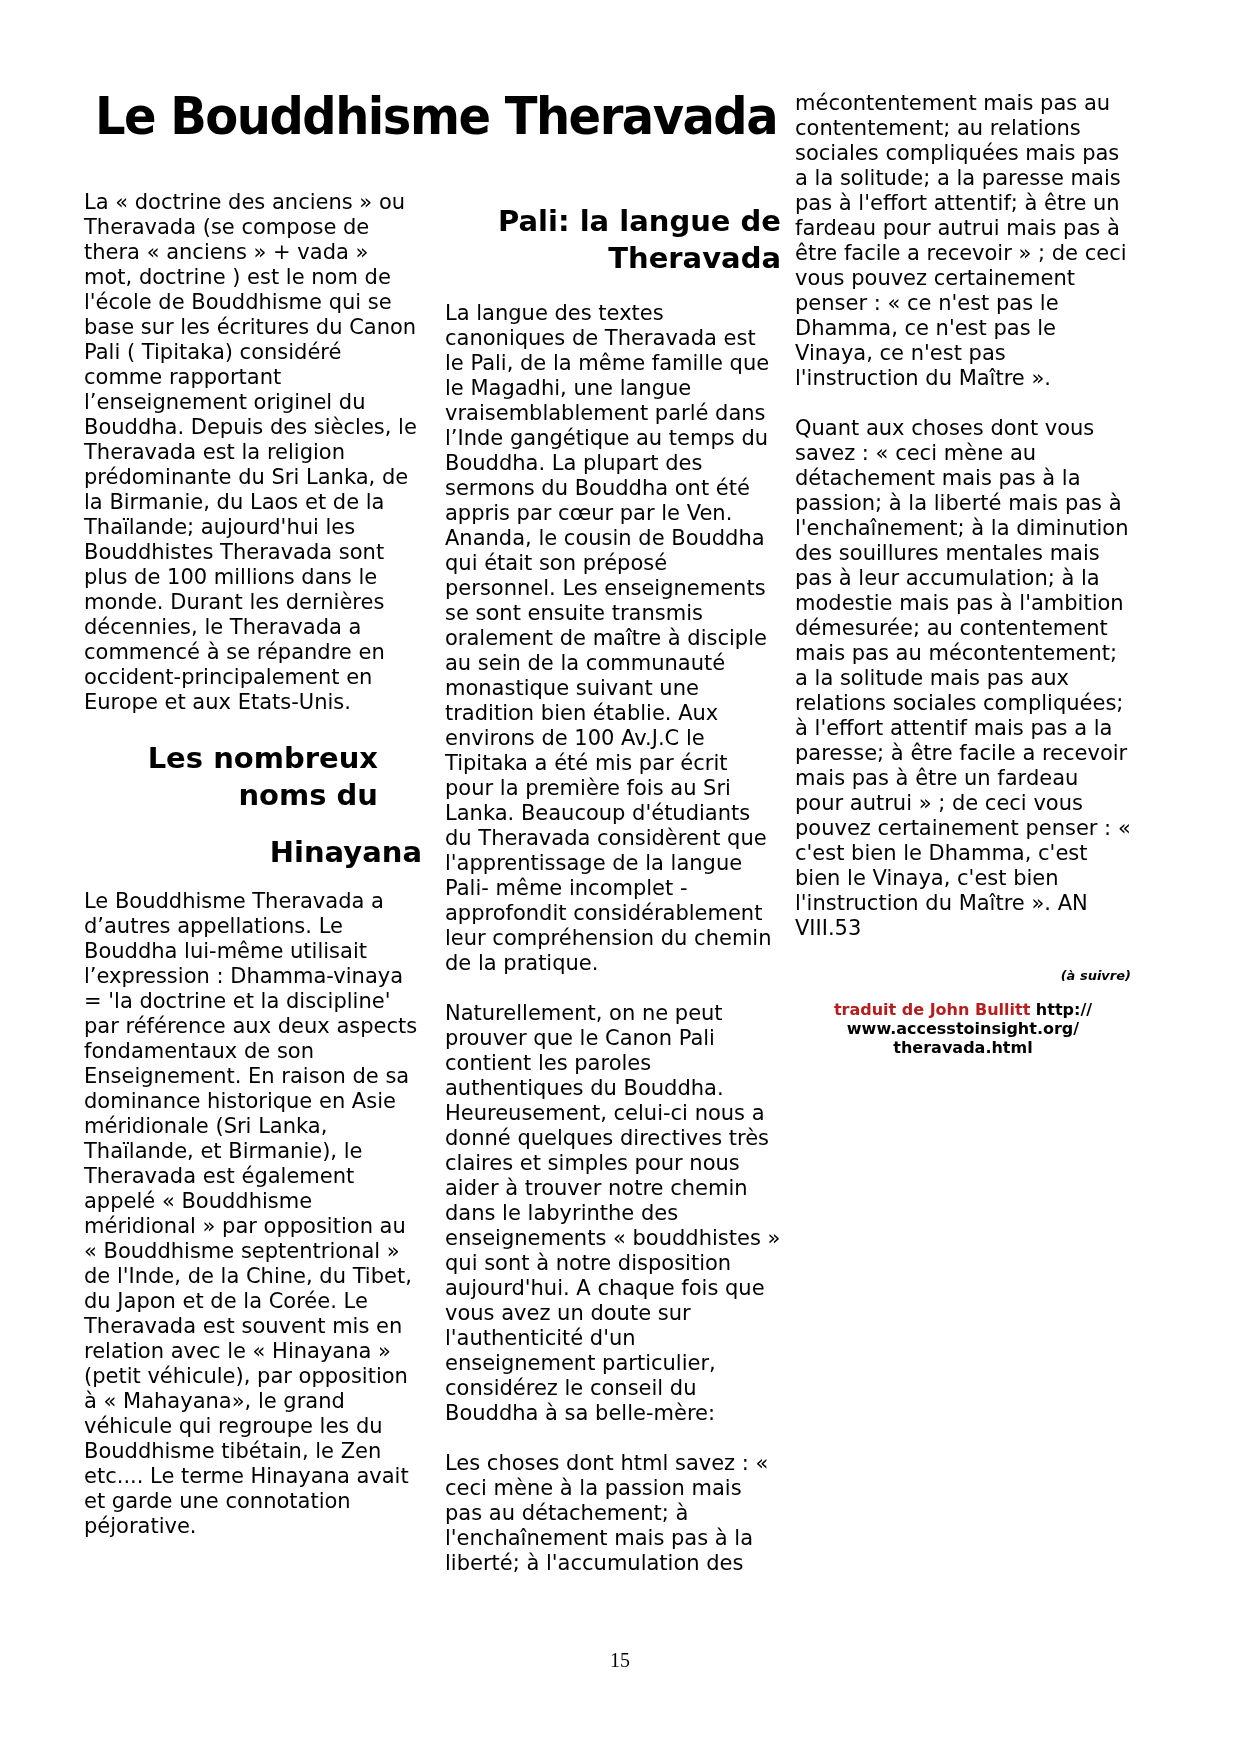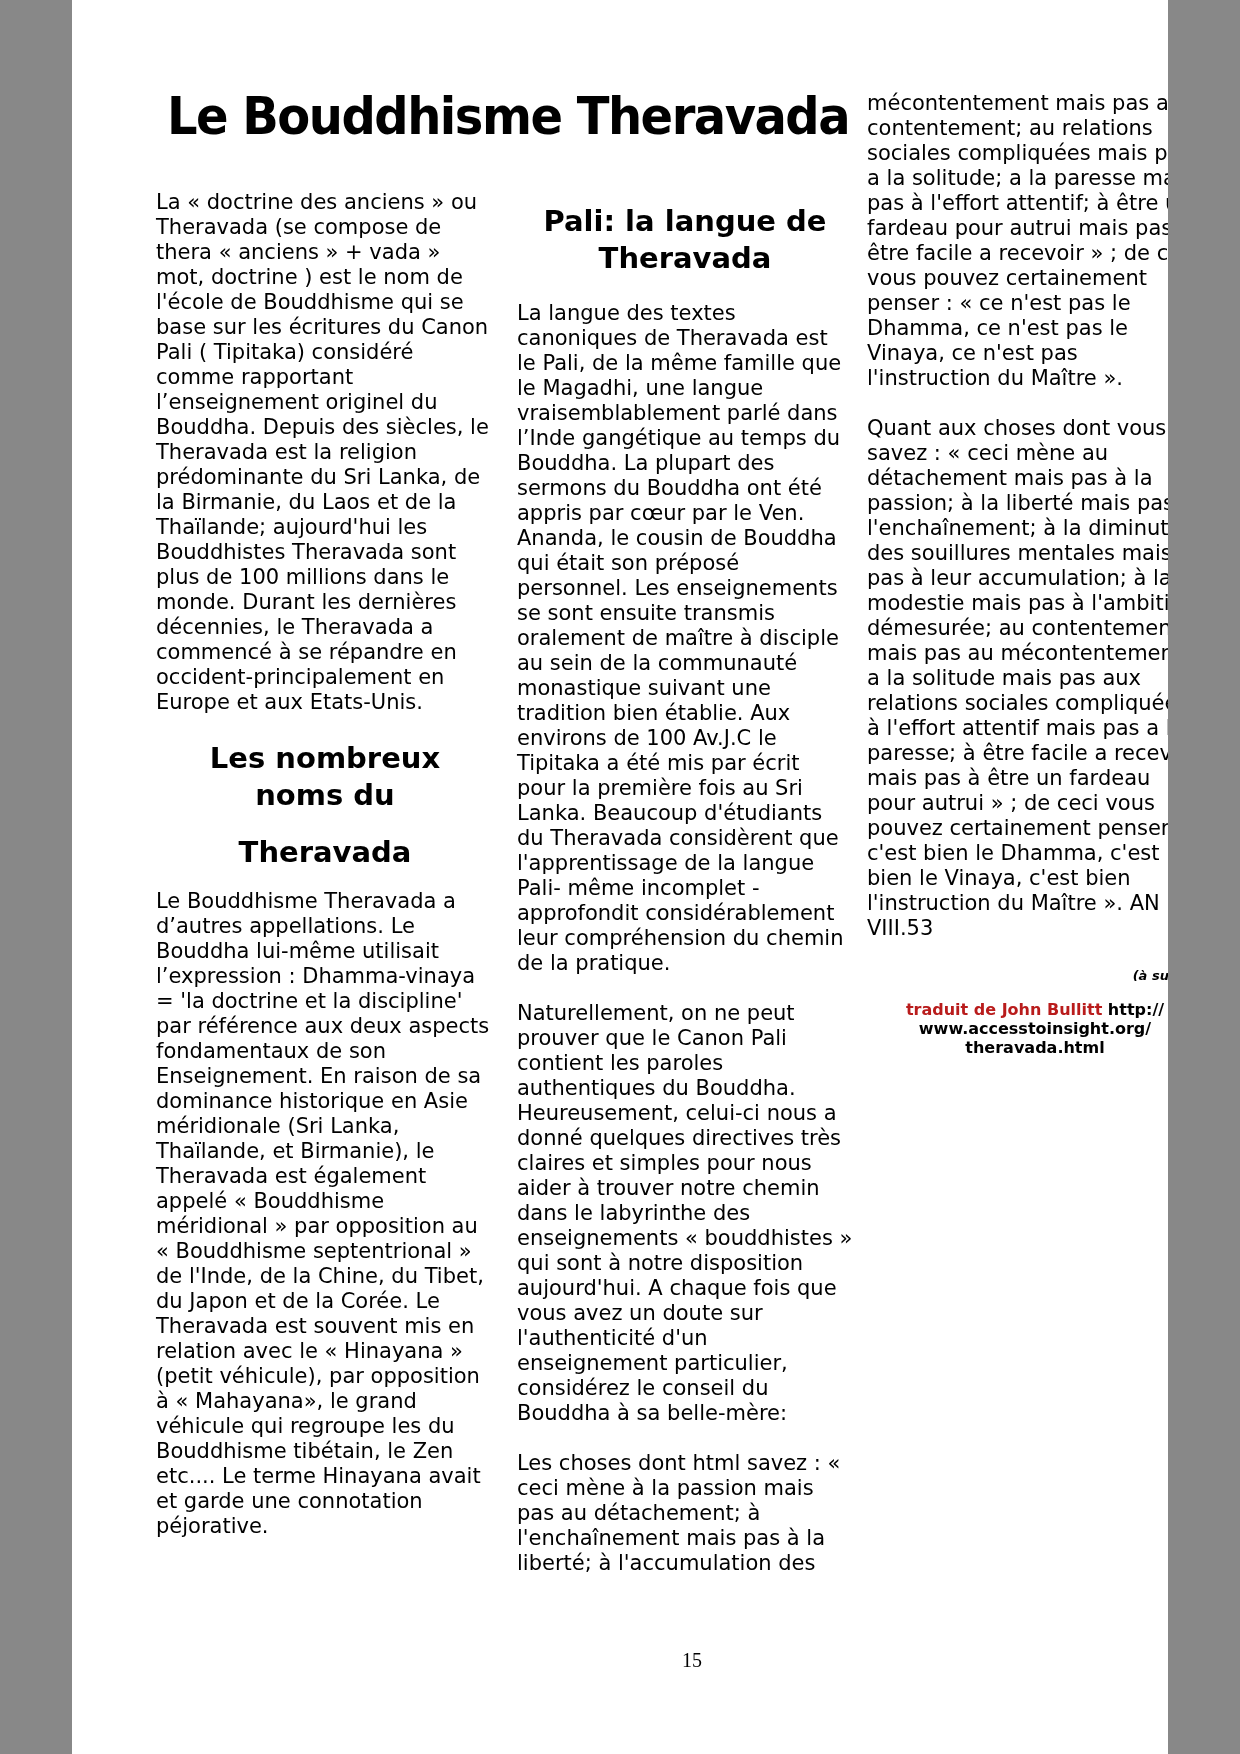--- a/index.html
+++ b/index.html
@@ -1,18 +1,18 @@
 <!DOCTYPE html>
 <html><head>
 <meta charset="utf-8">
 <style>
   html,body { margin:0; padding:0; background:#888; }
   .page {
     position:relative;
-    width:1096px; height:1754px;
+    width:1240px; height:1754px;
     margin:0 auto;
     background:#ffffff;
     font-family:"DejaVu Sans", sans-serif;
     color:#000000;
     overflow:hidden;
   }
   .title {
     position:absolute; left:92px; top:88px; width:688px;
     margin:0; text-align:center;
     font-size:48px; font-weight:bold; letter-spacing:-1.5px;
@@ -23,21 +23,21 @@
   .col {
     position:absolute; width:338px;
     font-size:21px; line-height:25px;
     text-align:left;
   }
   .col-1 { left:84px;  top:190px; }
   .col-2 { left:445px; top:203px; width:336px; }
   .col-3 { left:795px; top:91px;  width:336px; }
   .col p { margin:0 0 25px 0; }
   .col p:last-child { margin-bottom:0; }
-  h2 { margin:0; font-size:29px; line-height:37px; font-weight:bold; text-align:center; }
+  h2 { margin:0; font-size:29px; line-height:37px; font-weight:bold; text-align:right; }
   .h-narrow { width:250px; margin:25px auto 0 auto; }
   .h-theravada { margin-top:20px; }
   .after-heading { margin-top:18px !important; }
   .col-2 h2 { margin-bottom:24px; }
   .indent-block { margin:0 !important; padding-left:28px; }
   .cont-block { margin-top:0 !important; }
   .continuation-note {
     margin-top:22px;
     text-align:right;
     font-size:13px; font-weight:bold; font-style:italic;
@@ -59,21 +59,21 @@
 </head>
 <body>
 
 <div class="page" style="background: rgb(255, 255, 255); color: rgb(0, 0, 0);">
 
   <h1 class="title">Le Bouddhisme Theravada</h1>
 
   <div class="col col-1">
     <p>La « doctrine des anciens » ou Theravada (se compose de thera « anciens » + vada » mot, doctrine ) est le nom de l'école de Bouddhisme qui se base sur les écritures du Canon Pali ( Tipitaka) considéré comme rapportant l’enseignement originel du Bouddha. Depuis des siècles, le Theravada est la religion prédominante du Sri Lanka, de la Birmanie, du Laos et de la Thaïlande; aujourd'hui les Bouddhistes Theravada sont plus de 100 millions dans le monde. Durant les dernières décennies, le Theravada a commencé à se répandre en occident-principalement en Europe et aux Etats-Unis.</p>
     <h2 class="h-narrow">Les nombreux noms du</h2>
-    <h2 class="h-theravada">Theravada</h2>
+    <h2 class="h-theravada">Hinayana</h2>
     <p class="after-heading">Le Bouddhisme Theravada a d’autres appellations. Le Bouddha lui-même utilisait l’expression : Dhamma-vinaya = 'la doctrine et la discipline' par référence aux deux aspects fondamentaux de son Enseignement. En raison de sa dominance historique en Asie méridionale (Sri Lanka, Thaïlande, et Birmanie), le Theravada est également appelé « Bouddhisme méridional » par opposition au « Bouddhisme septentrional » de l'Inde, de la Chine, du Tibet, du Japon et de la Corée. Le Theravada est souvent mis en relation avec le « Hinayana » (petit véhicule), par opposition à « Mahayana», le grand véhicule qui regroupe les du Bouddhisme tibétain, le Zen etc.... Le terme Hinayana avait et garde une connotation péjorative.</p>
   </div>
 
   <div class="col col-2">
     <h2>Pali: la langue de Theravada</h2>
     <p>La langue des textes canoniques de Theravada est le Pali, de la même famille que le Magadhi, une langue vraisemblablement parlé dans l’Inde gangétique au temps du Bouddha. La plupart des sermons du Bouddha ont été appris par cœur par le Ven. Ananda, le cousin de Bouddha qui était son préposé personnel. Les enseignements se sont ensuite transmis oralement de maître à disciple au sein de la communauté monastique suivant une tradition bien établie. Aux environs de 100 Av.J.C le Tipitaka a été mis par écrit pour la première fois au Sri Lanka. Beaucoup d'étudiants du Theravada considèrent que l'apprentissage de la langue Pali- même incomplet -approfondit considérablement leur compréhension du chemin de la pratique.</p>
     <p>Naturellement, on ne peut prouver que le Canon Pali contient les paroles authentiques du Bouddha. Heureusement, celui-ci nous a donné quelques directives très claires et simples pour nous aider à trouver notre chemin dans le labyrinthe des enseignements « bouddhistes » qui sont à notre disposition aujourd'hui. A chaque fois que vous avez un doute sur l'authenticité d'un enseignement particulier, considérez le conseil du Bouddha à sa belle-mère:</p>
     <p>Les choses dont html savez : « ceci mène à la passion mais pas au détachement; à l'enchaînement mais pas à la liberté; à l'accumulation des</p>
   </div>
 

